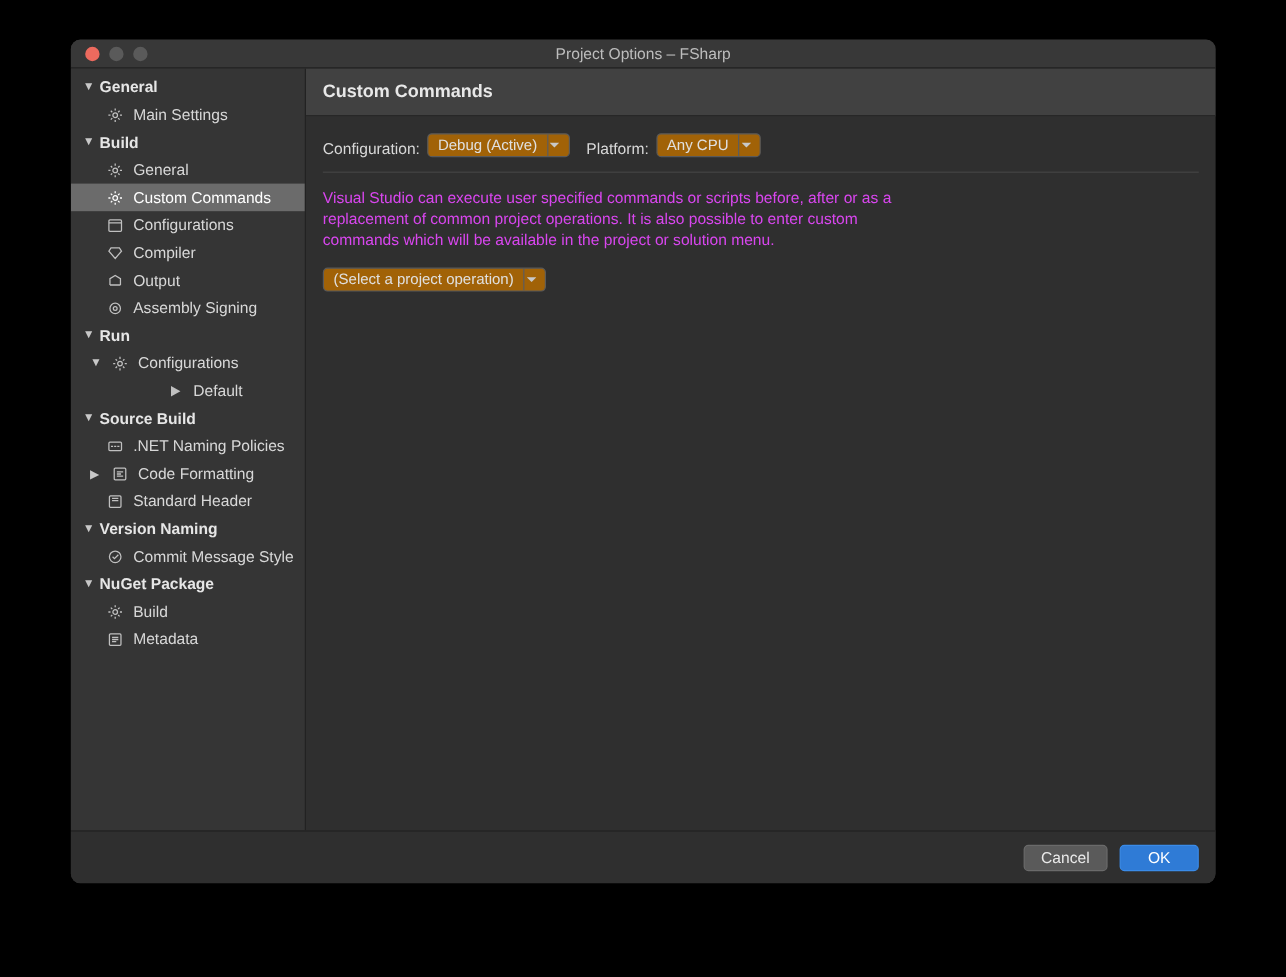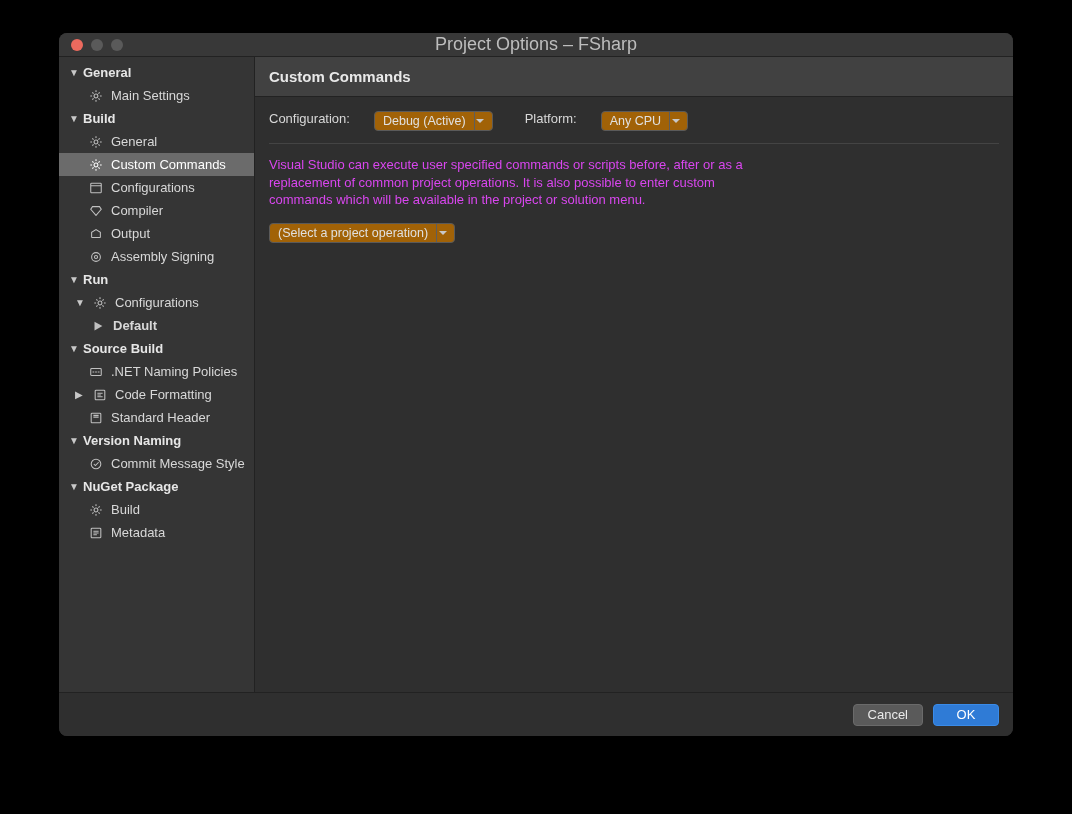--- a/index.html
+++ b/index.html
@@ -39,21 +39,21 @@
   }
   .traffic .dot {
     width: 12px; height: 12px; border-radius: 50%;
     background: #5a5a5a;
   }
   .traffic .close { background: #ec6a5e; }
   .title {
     position: absolute;
     left: 0; right: 0;
     text-align: center;
-    font-size: 18px;
+    font-size: 13px;
     color: #bdbdbd;
   }
   .body {
     flex: 1;
     display: flex;
     min-height: 0;
   }
   .sidebar {
     width: 196px;
     background: #353535;
@@ -76,21 +76,21 @@
     display: flex;
     align-items: center;
     height: 23px;
     padding-left: 30px;
     gap: 8px;
     color: #d8d8d8;
     cursor: default;
   }
   .item.sub { padding-left: 30px; }
   .item .chev { width: 10px; font-size:10px; color:#c8c8c8; margin-left:-14px; margin-right:0px; }
-  .item.subsub { padding-left: 32px; font-weight: bold; }
+  .item.subsub { padding-left: 80px; }
   .item.selected {
     background: #6b6b6b;
     color: #fff;
   }
   .ico {
     width: 14px; height: 14px;
     display: inline-flex;
     align-items: center; justify-content: center;
   }
   .ico svg { width: 14px; height: 14px; stroke: #c0c0c0; fill: none; stroke-width: 1.2; }
@@ -111,22 +111,22 @@
     font-weight: 600;
     font-size: 15px;
   }
   .content-body {
     flex: 1;
     padding: 14px;
     overflow-y: auto;
   }
   .row-config {
     display: flex;
-    align-items: flex-start;
-    gap: 24px;
+    align-items: flex-end;
+    gap: 6px;
     font-size: 13px;
     color: #d8d8d8;
   }
   .combo {
     display: inline-flex;
     align-items: center;
     background: #a16207;
     border: 1px solid #5a5a5a;
     border-radius: 4px;
     height: 20px;

